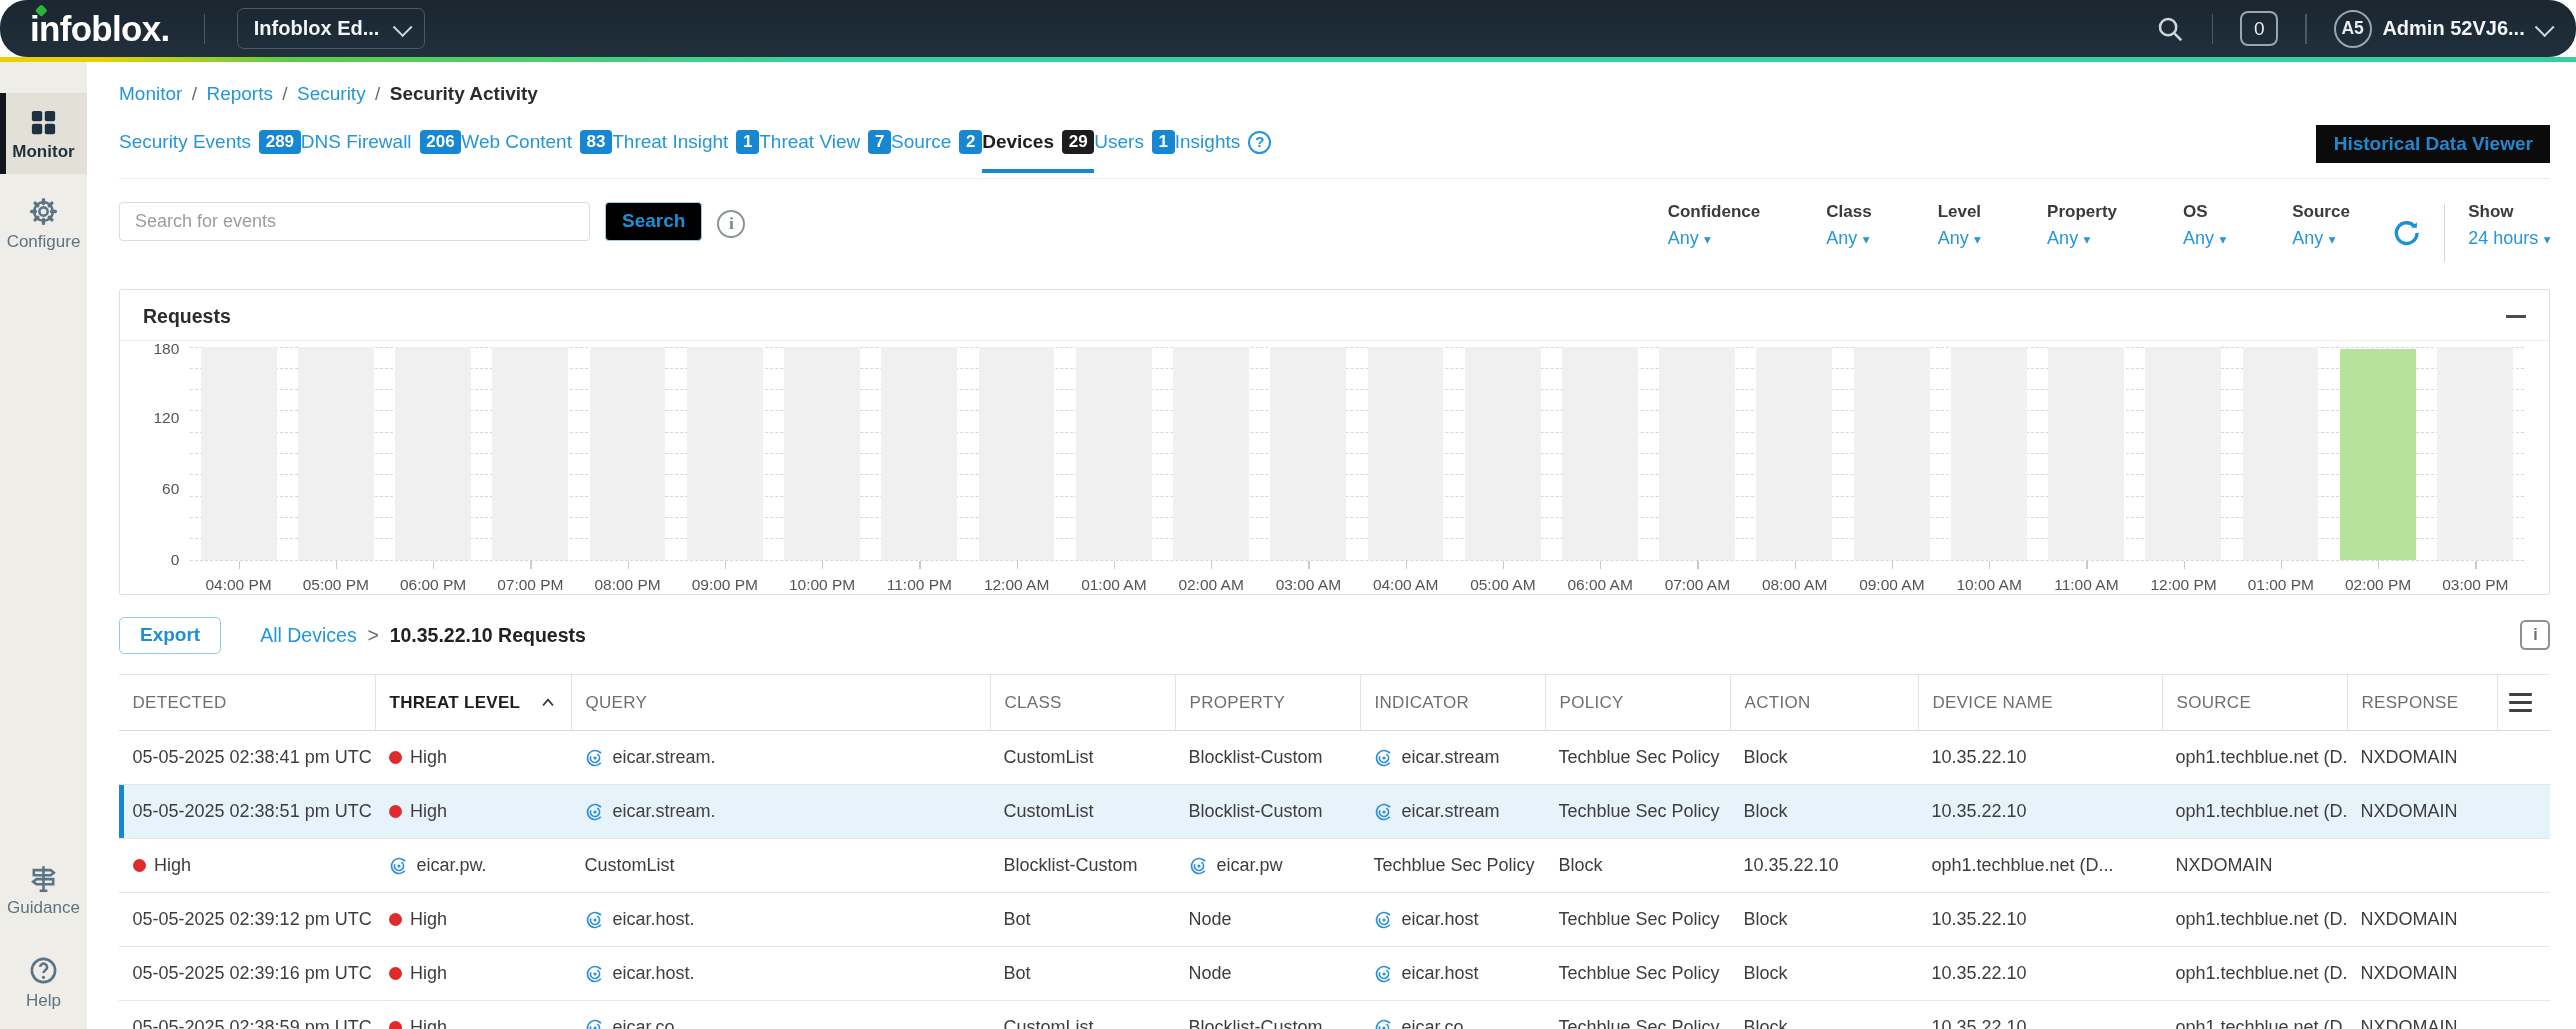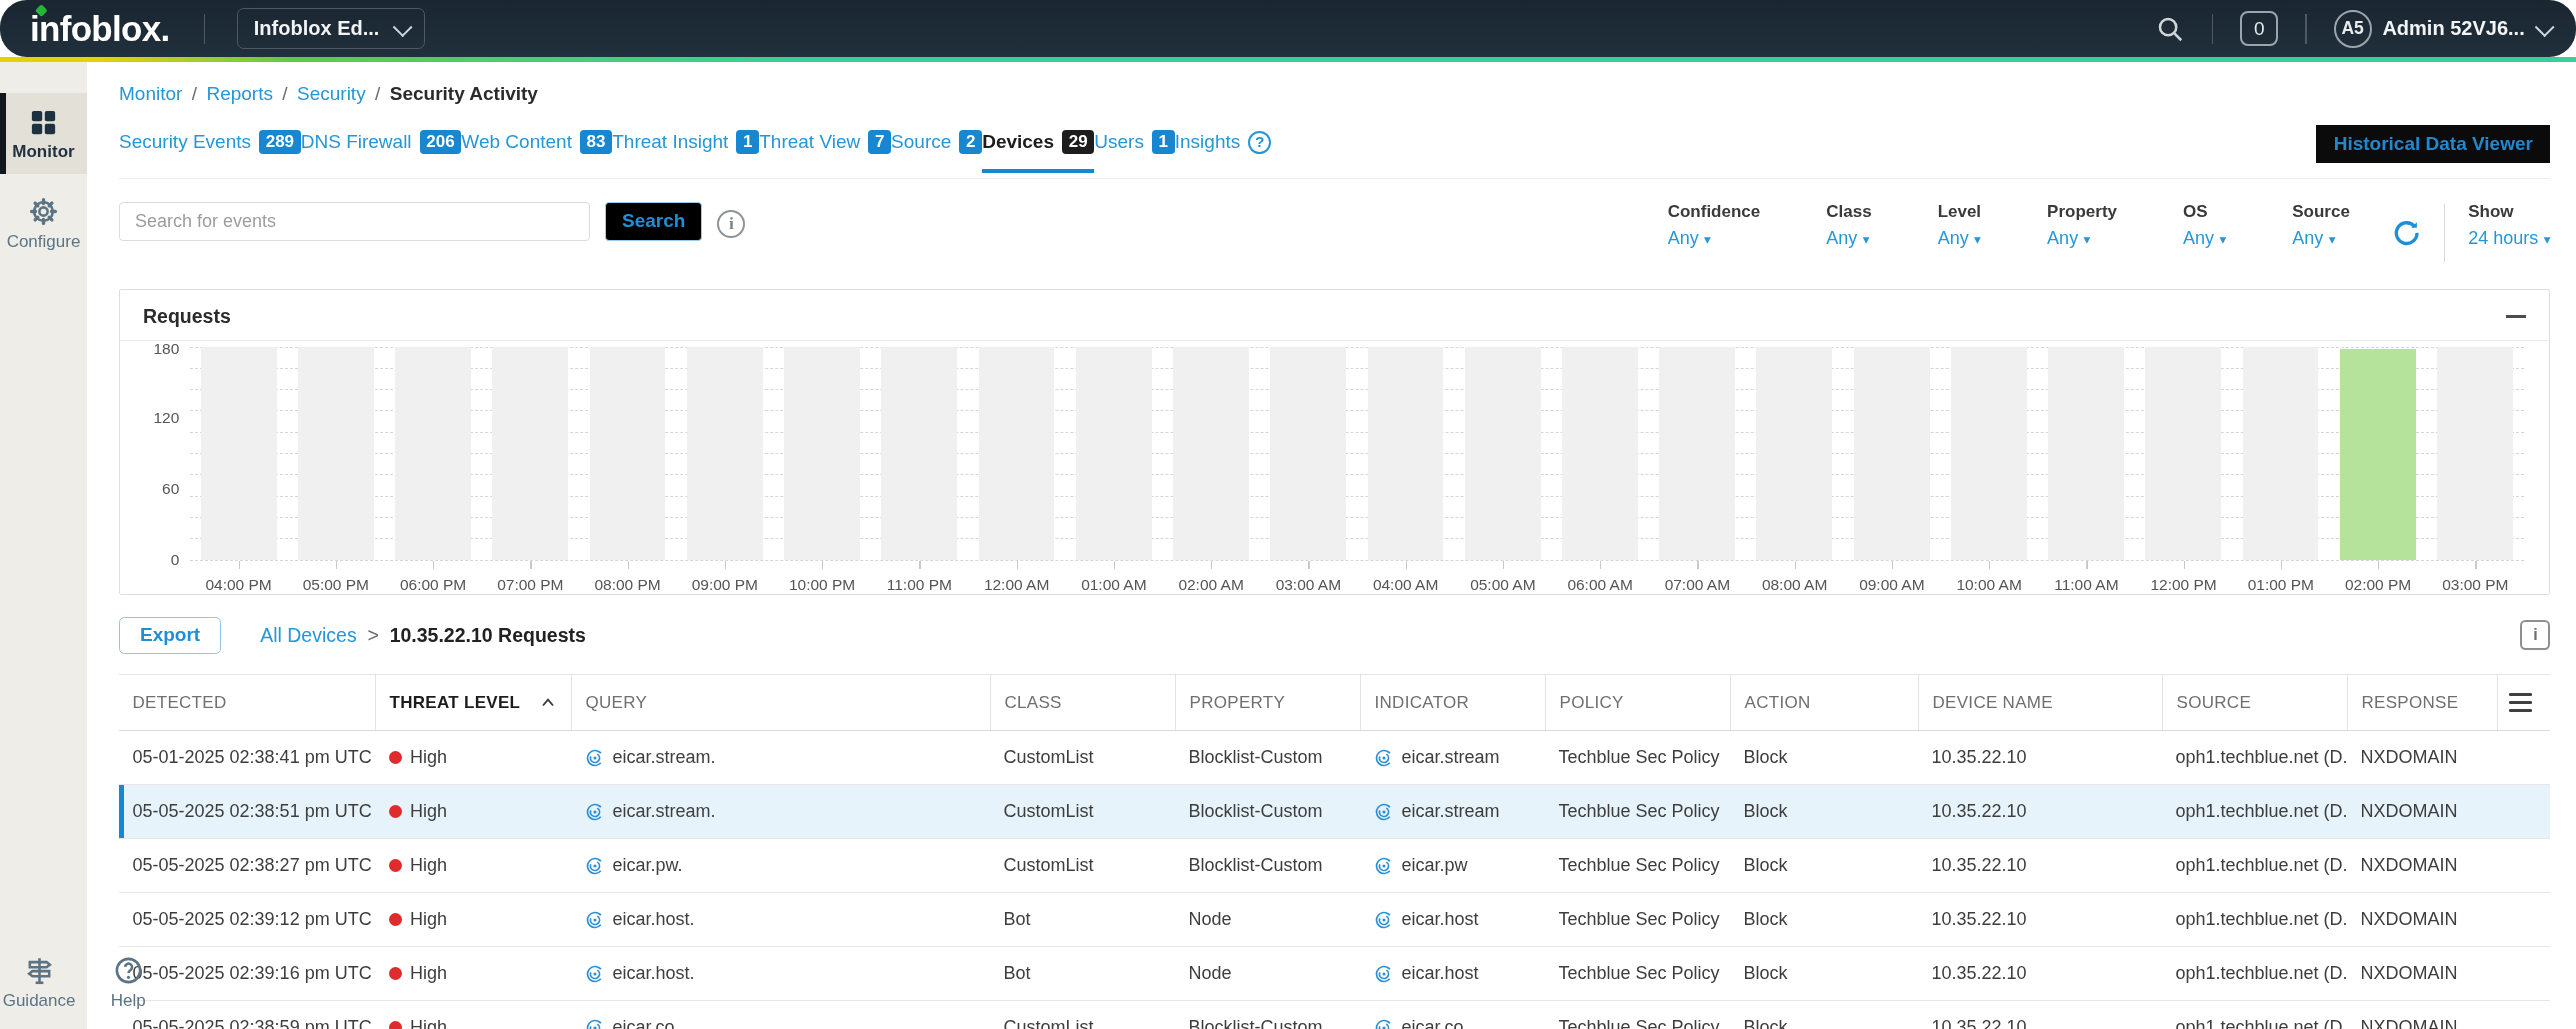--- a/index.html
+++ b/index.html
@@ -37,21 +37,21 @@
     background:#efede7; z-index:20; display:flex; flex-direction:column; }
   .side-item { position:relative; width:100%; padding:13.5px 2.7px 12px 2.7px; display:flex;
     flex-direction:column; align-items:center; gap:5.4px; cursor:pointer;
     color:#5b7485; font-size:17px; }
   .side-item .s-label { line-height:1.1; }
   .side-item.active { background:#e3e0d8; color:#1d3140; font-weight:bold; }
   .side-item.active::before { content:""; position:absolute; left:0; top:0; bottom:0;
     width:6px; background:#10181e; }
   .side-item svg { display:block; }
   .side-top { margin-top:32px; display:flex; flex-direction:column; gap:9.4px; }
-  .side-bottom { margin-top:auto; margin-bottom:6.7px; display:flex; flex-direction:row; gap:30px; }
+  .side-bottom { margin-top:auto; margin-bottom:6.7px; display:flex; flex-direction:column; gap:12px; }
 
   
   .main { position:absolute; left:87px; top:61px; width:2489px; height:968px; background:#fff; }
   .content { padding:0 25.6px 0 32px; }
 
   .breadcrumb { margin-top:21.5px; font-size:19px; display:flex; gap:9.4px; align-items:center; }
   .breadcrumb a { color:#2596d8; text-decoration:none; cursor:pointer; }
   .breadcrumb .sep { color:#6b6b6b; }
   .breadcrumb .current { color:#2b2b2b; font-weight:bold; }
 
@@ -545,21 +545,21 @@
           <div class="th th-menu">
             <div class="hamburger">
               <span></span>
               <span></span>
               <span></span>
             </div>
           </div>
         </div>
       <div id="tbody">
           <div class="trow">
-            <div class="td">05-01-2025 02:38:41 pm UTC</div>
+            <div class="td">05-05-2025 02:38:41 pm UTC</div>
             <div class="td">
               <span class="dot"></span>
               <span>High</span>
             </div>
             <div class="td link">
               <span class="swirl">
                 <svg width="20" height="20" viewBox="0 0 24 24" class="icon-svg">
                   <g fill="none" stroke="#2b8fd8" stroke-width="2">
                     <circle cx="12" cy="12" r="9" stroke-dasharray="44 13" transform="rotate(40 12 12)"></circle>
                     <circle cx="12" cy="12" r="5.4" stroke-dasharray="24 10" transform="rotate(-60 12 12)"></circle>
@@ -623,21 +623,20 @@
               <span>eicar.stream</span>
             </div>
             <div class="td">Techblue Sec Policy</div>
             <div class="td">Block</div>
             <div class="td">10.35.22.10</div>
             <div class="td">oph1.techblue.net (D...</div>
             <div class="td">NXDOMAIN</div>
             <div class="td"></div>
           </div>
           <div class="trow">
-            <div class="td">05-05-2025 02:38:27 pm UTC</div>
             <div class="td">
               <span class="dot"></span>
               <span>High</span>
             </div>
             <div class="td link">
               <span class="swirl">
                 <svg width="20" height="20" viewBox="0 0 24 24" class="icon-svg">
                   <g fill="none" stroke="#2b8fd8" stroke-width="2">
                     <circle cx="12" cy="12" r="9" stroke-dasharray="44 13" transform="rotate(40 12 12)"></circle>
                     <circle cx="12" cy="12" r="5.4" stroke-dasharray="24 10" transform="rotate(-60 12 12)"></circle>

